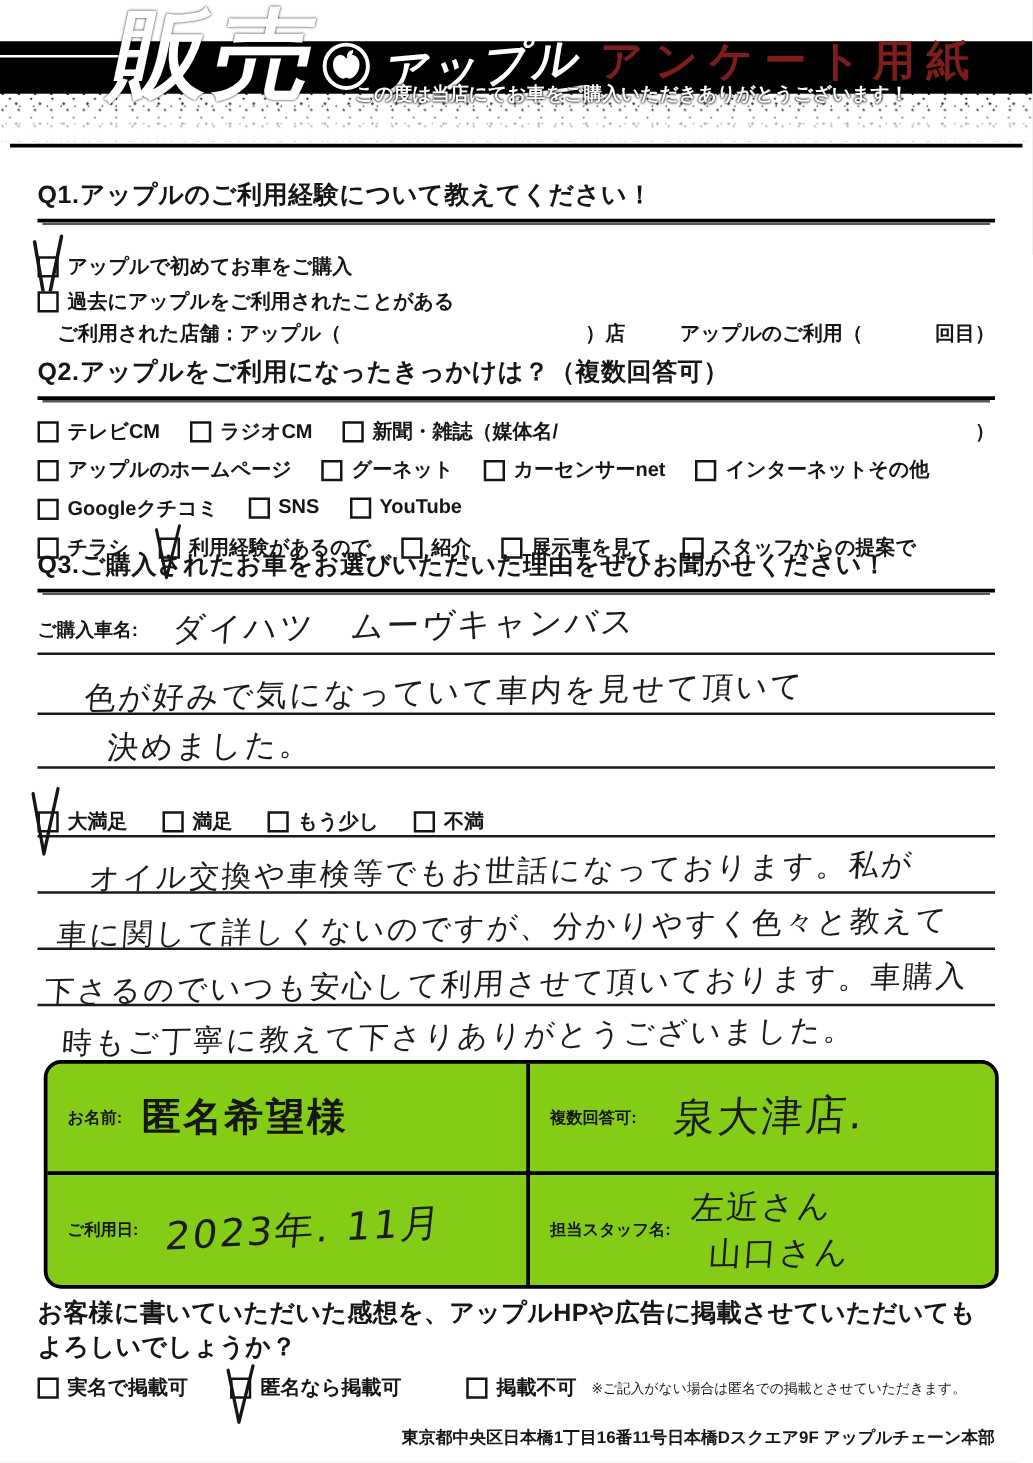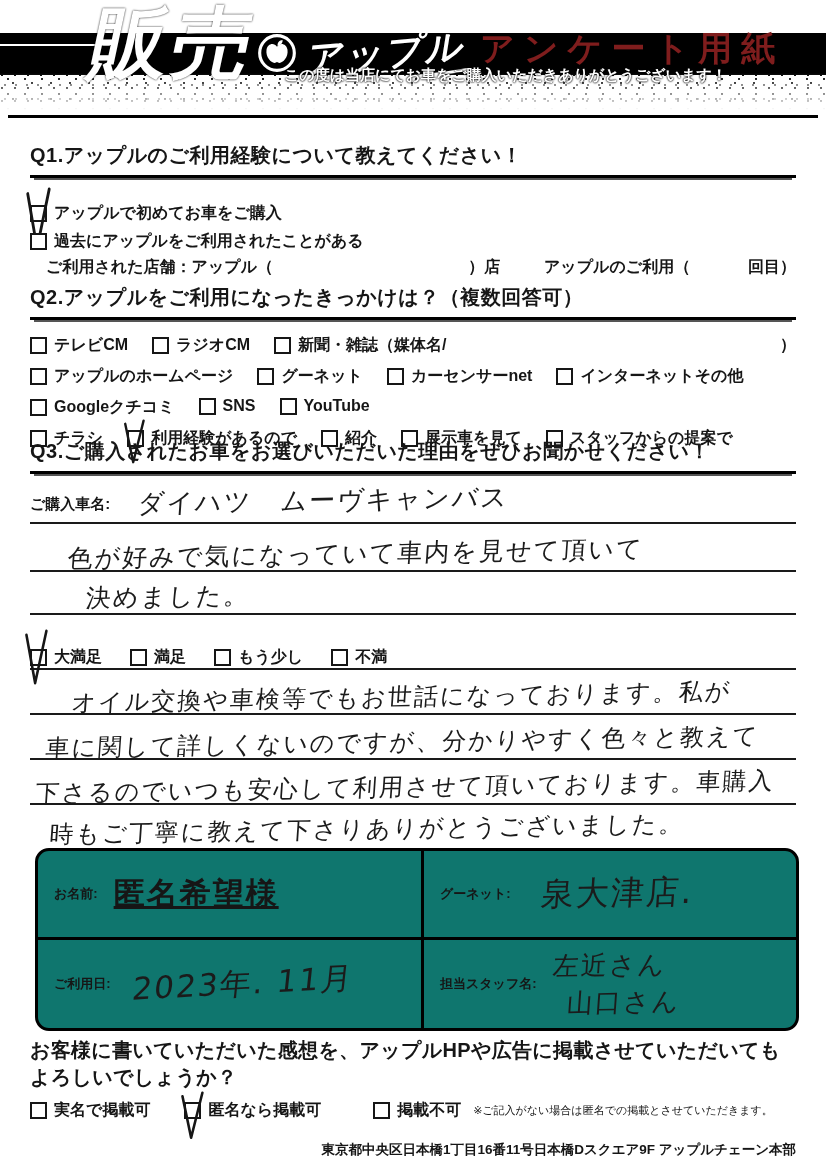--- a/index.html
+++ b/index.html
@@ -78,25 +78,25 @@
   #sec-q4{top:628px;}
   .q4-opts{margin-top:10px;display:flex;align-items:flex-end;gap:28px;height:30px;
     border-bottom:2px solid #1a1a1a;}
   .q4-line{height:43px;font-size:24px;}
   .q4-l1{padding-left:42px;} .q4-l2{padding-left:16px;} .q4-l3{padding-left:6px;}
   .q4-l4{height:40px;padding-left:20px;border-bottom:none;}
 
   
   #info-table{position:absolute;top:848px;left:35px;width:758px;height:177px;
     border:3px solid #000;border-radius:14px;display:grid;
-    grid-template-columns:386px 1fr;grid-template-rows:1fr 1fr;background:#0f766e;}
+    grid-template-columns:386px 1fr;grid-template-rows:1fr 1fr;background:#84cc16;}
   .cell{display:flex;align-items:center;padding-left:16px;gap:16px;overflow:hidden;}
   .c-br{border-right:3px solid #000;} .c-bb{border-bottom:3px solid #000;}
   .cell-label{font-size:13px;font-weight:bold;flex:0 0 auto;}
-  .name-value{font-size:31px;font-weight:900;letter-spacing:2px;text-decoration:underline;}
+  .name-value{font-size:31px;font-weight:900;letter-spacing:2px;}
   .store-value{font-size:33px;margin-left:14px;}
   .date-value{font-size:31px;margin-left:6px;transform:skewX(-9deg) rotate(-3deg);}
   .staff-stack{display:flex;flex-direction:column;gap:2px;}
   .staff-line{font-size:26px;} .staff-line2{margin-left:14px;}
 
   
   #footer{top:1037px;}
   .consent-q{font-size:20px;font-weight:900;letter-spacing:0.3px;}
   .consent-row{margin-top:9px;display:flex;align-items:center;}
   .ft2{margin-left:34px;} .ft3{margin-left:52px;}
@@ -283,21 +283,21 @@
         <span class="hw">時もご丁寧に教えて下さりありがとうございました。</span>
       </div>
   </div>
 
   <div id="info-table">
     <div class="cell c-br c-bb">
       <span class="cell-label">お名前:</span>
       <span class="name-value">匿名希望様</span>
     </div>
     <div class="cell c-bb">
-      <span class="cell-label">グーネット:</span>
+      <span class="cell-label">複数回答可:</span>
       <span class="hw store-value">泉大津店.</span>
     </div>
     <div class="cell c-br">
       <span class="cell-label">ご利用日:</span>
       <span class="hw date-value">2023年. 11月</span>
     </div>
     <div class="cell">
       <span class="cell-label">担当スタッフ名:</span>
       <span class="staff-stack">
         <span class="hw staff-line">左近さん</span>

